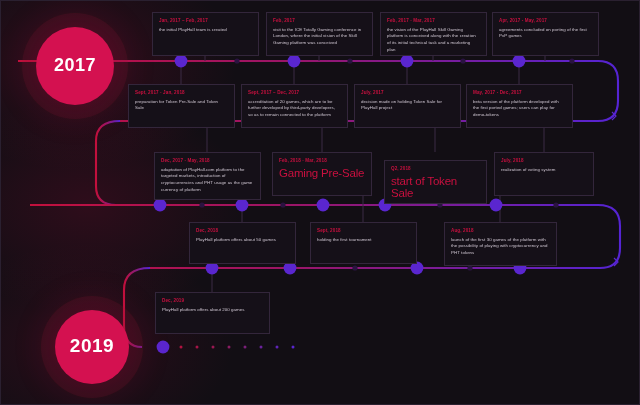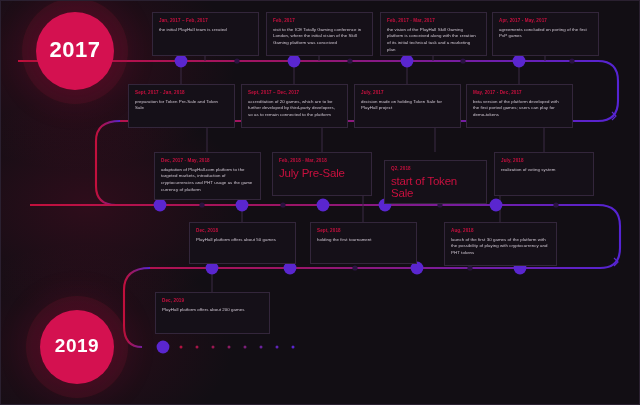--- a/index.html
+++ b/index.html
@@ -15,23 +15,23 @@
           #120e14;}
 
   .frame{position:absolute;inset:0;border:1px solid #2a2030;box-sizing:border-box;
          pointer-events:none;}
 
   
   .year{position:absolute;border-radius:50%;display:flex;align-items:center;
         justify-content:center;color:#fff;font-weight:bold;letter-spacing:.5px;
         box-shadow:0 0 0 14px rgba(150,15,55,.17), 0 0 34px 10px rgba(190,20,70,.16);}
   .year span{position:relative;top:-1px;}
-  #year-2017{left:36px;top:12px;width:78px;height:78px;font-size:22px;}
+  #year-2017{left:36px;top:27px;width:78px;height:78px;font-size:18px;}
   #year-2018{left:44px;top:166px;width:76px;height:76px;font-size:19px;}
-  #year-2019{left:40px;top:310px;width:74px;height:74px;font-size:19px;}
+  #year-2019{left:55px;top:310px;width:74px;height:74px;font-size:19px;}
 
   
   #rails{position:absolute;inset:0;}
 
   
   .card{position:absolute;box-sizing:border-box;
         background:#151018;border:1px solid #33263b;
         padding:5px 6px 6px 6px;}
   .card .date{color:#c9103f;font-size:4.6px;font-weight:bold;
               letter-spacing:.1px;margin-bottom:3px;line-height:1.2;}
@@ -226,21 +226,21 @@
     <div class="date">May, 2017 - Dec, 2017</div>
     <div class="desc">beta version of the platform developed with the first ported games; users can play for demo-tokens</div>
   </div>
 
   <div class="card" id="card-r3c1">
     <div class="date">Dec, 2017 - May, 2018</div>
     <div class="desc">adaptation of PlayHall.com platform to the targeted markets, introduction of cryptocurrencies and PHT usage as the game currency of platform</div>
   </div>
   <div class="card" id="card-r3c2">
     <div class="date">Feb, 2018 - Mar, 2018</div>
-    <div class="big">July Pre-Sale</div>
+    <div class="big">Gaming Pre-Sale</div>
   </div>
   <div class="card" id="card-r3c3">
     <div class="date">Q2, 2018</div>
     <div class="big">start of Token Sale</div>
   </div>
   <div class="card" id="card-r3c4">
     <div class="date">July, 2018</div>
     <div class="desc">realization of voting system</div>
   </div>
 

